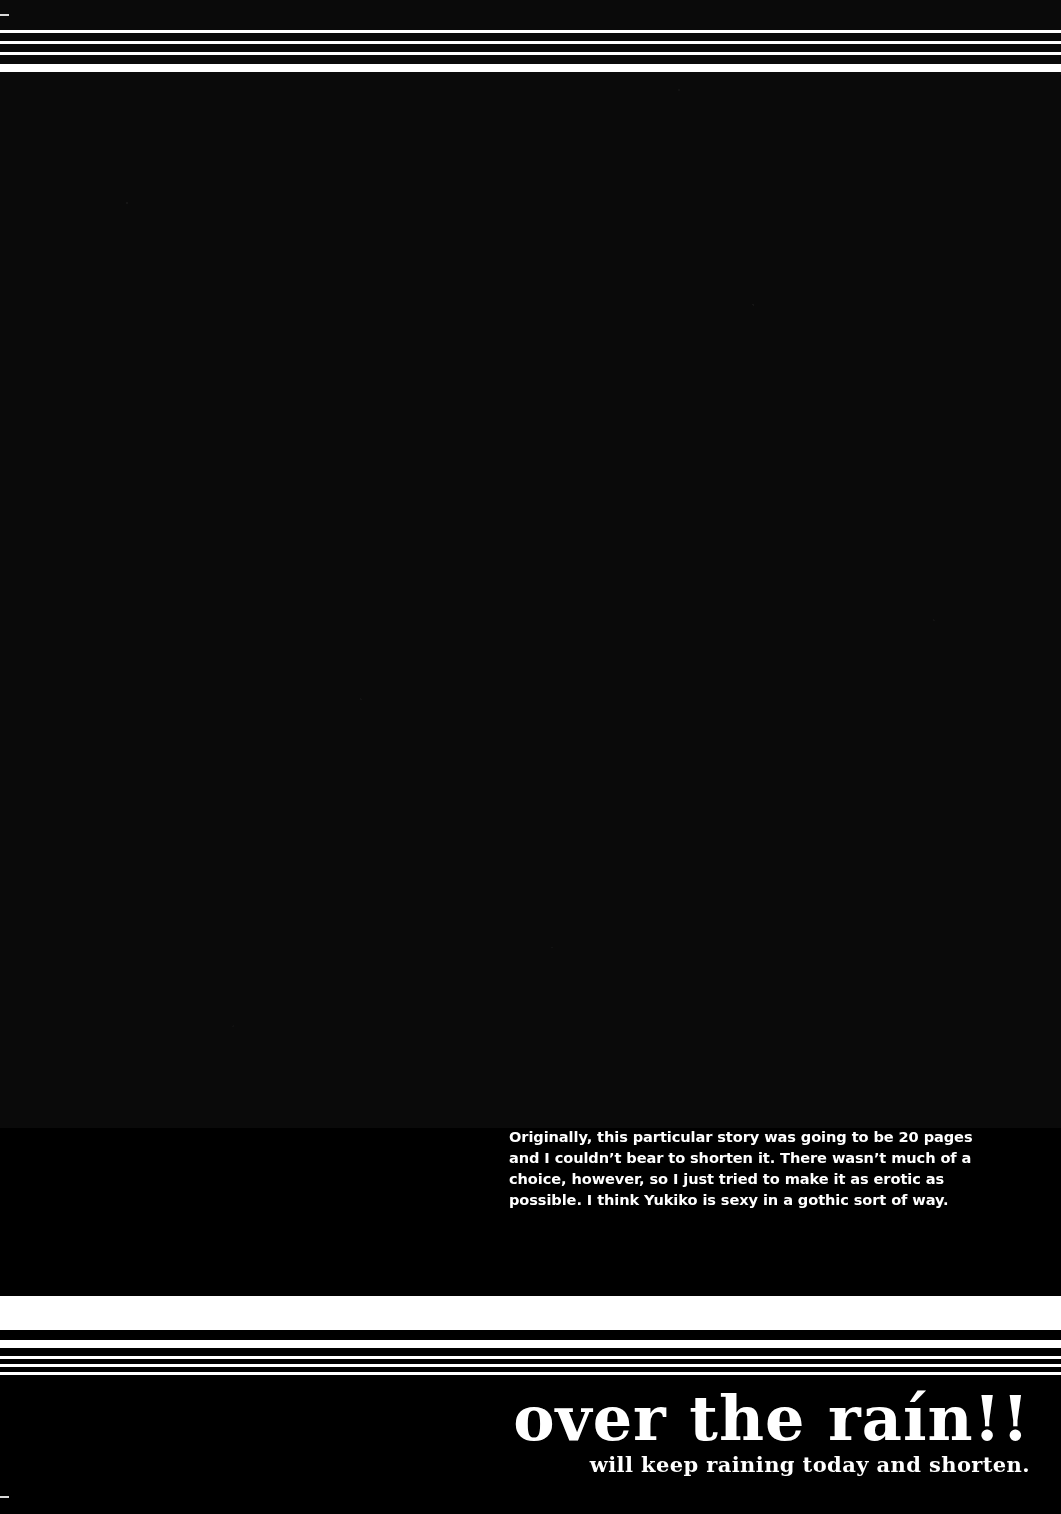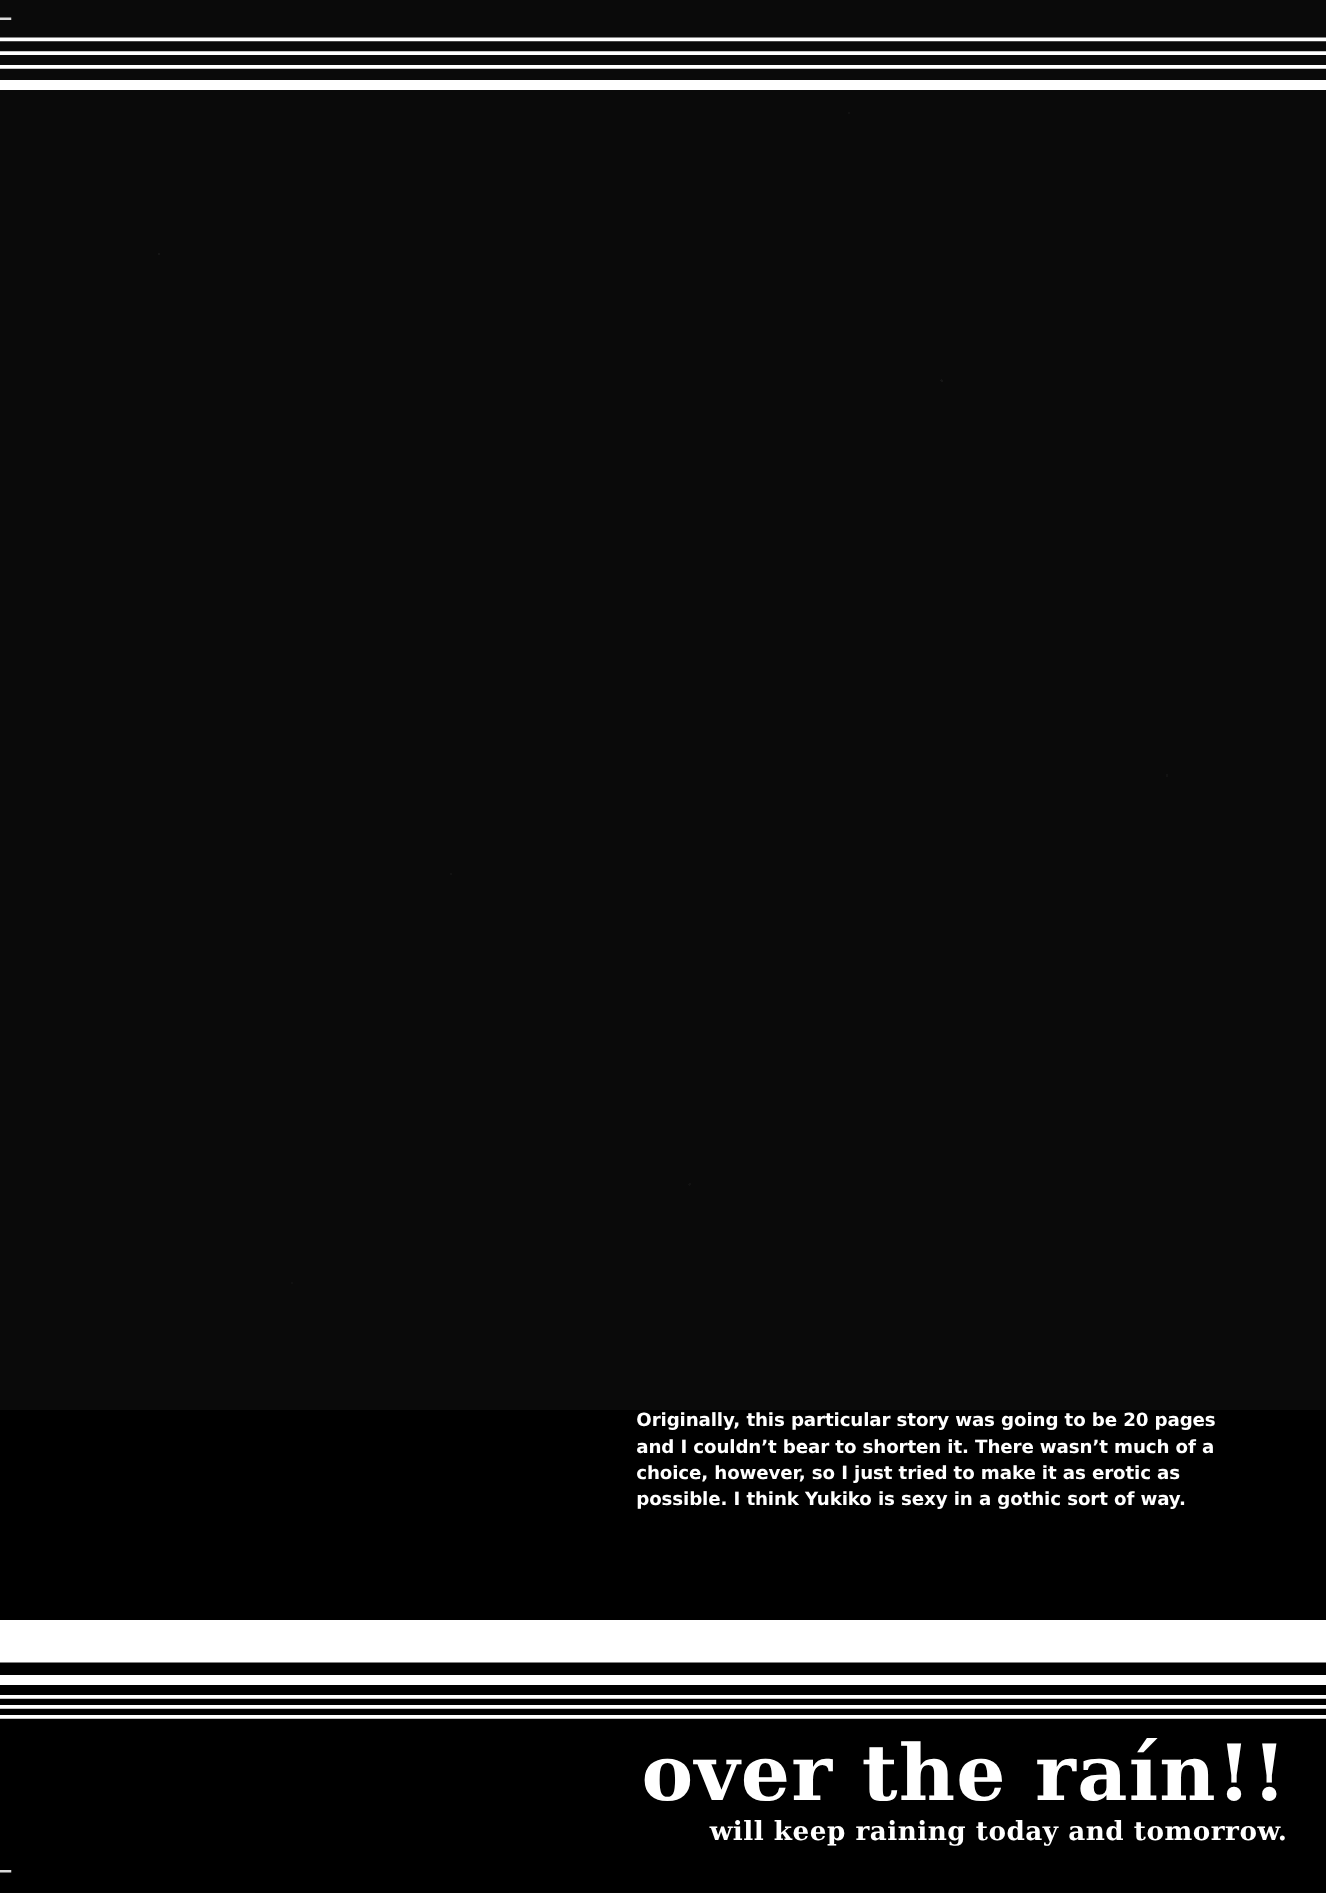--- a/index.html
+++ b/index.html
@@ -145,16 +145,16 @@
 
   <div class="rules-bottom">
     <div class="hr-line" style="top:0px;height:8px;"></div>
     <div class="hr-line" style="top:16px;height:3px;"></div>
     <div class="hr-line" style="top:24px;height:3px;"></div>
     <div class="hr-line" style="top:32px;height:3px;"></div>
   </div>
 
   <div class="logo-wrap">
     <div class="logo-main">over the raín!!</div>
-    <div class="logo-sub">will keep raining today and tomorrow.</div>
+    <div class="logo-sub">will keep raining today and shorten.</div>
   </div>
 
 </div>
 
 </body></html>

